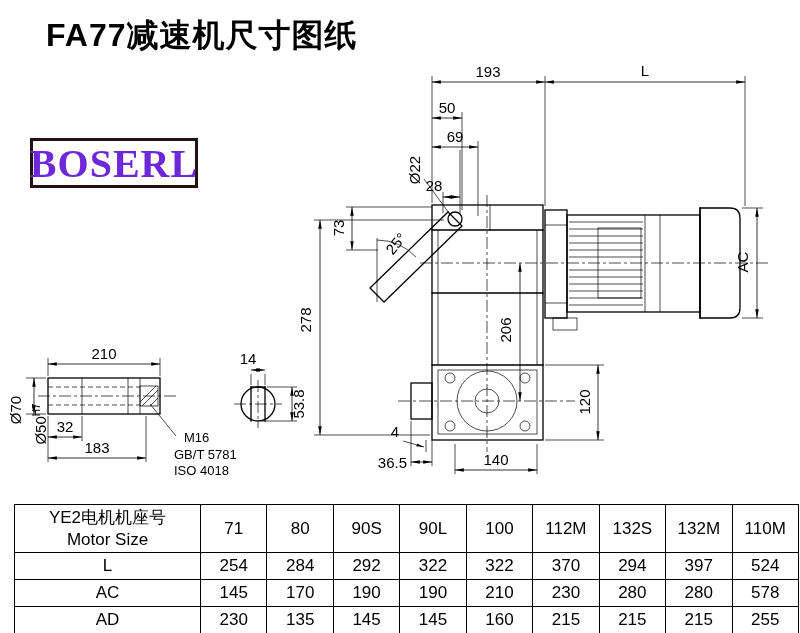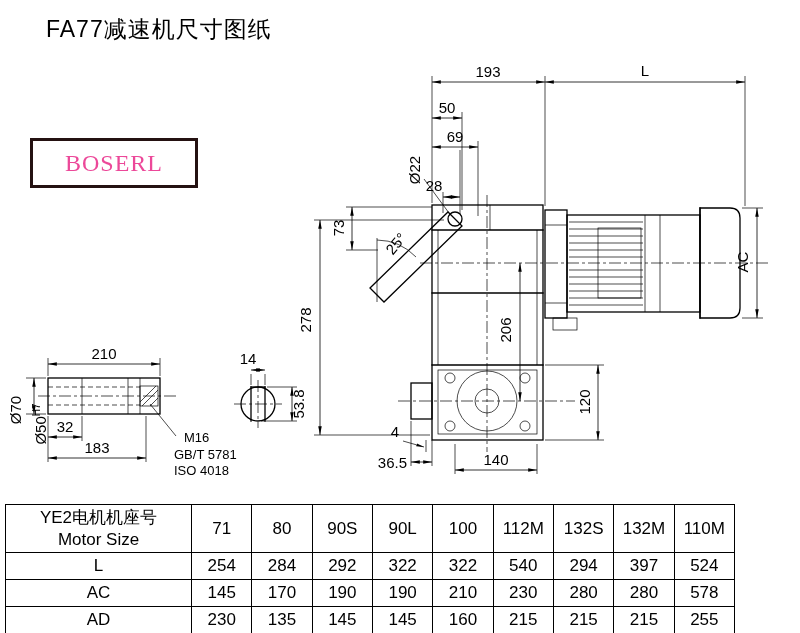--- a/index.html
+++ b/index.html
@@ -1,30 +1,30 @@
 <!DOCTYPE html>
 <html><head>
 <meta charset="utf-8">
 <style>
   html,body{margin:0;padding:0;background:#fff;}
   .page{position:relative;width:800px;height:633px;background:#fff;overflow:hidden;
         font-family:"Liberation Sans",sans-serif;color:#000;}
-  .title{position:absolute;left:46px;top:14px;font-size:23px;font-weight:normal;letter-spacing:1px;}
+  .title{position:absolute;left:46px;top:14px;font-size:32px;font-weight:bold;letter-spacing:1px;}
   .logo{position:absolute;left:30px;top:138px;width:162px;height:44px;border:3px solid #241111;
         display:flex;align-items:center;justify-content:center;background:#fff;}
-  .logo span{font-family:"Liberation Serif",serif;font-weight:normal;font-size:24px;color:#ec4899;letter-spacing:1px;}
+  .logo span{font-family:"Liberation Serif",serif;font-weight:bold;font-size:40px;color:#6d28d9;letter-spacing:1px;}
   svg{position:absolute;left:0;top:0;}
   svg text{font-family:"Liberation Sans",sans-serif;font-size:15px;fill:#000;}
   .ol{stroke:#000;stroke-width:1.3;fill:none;stroke-linecap:square;}
   .th{stroke:#000;stroke-width:.7;fill:none;}
   .dim{stroke:#000;stroke-width:.8;fill:none;}
   .cl{stroke:#000;stroke-width:.7;fill:none;stroke-dasharray:12 3 3 3;}
   .hid{stroke:#000;stroke-width:.7;fill:none;stroke-dasharray:5 3;}
   .sm{font-size:13px;}
-  table.spec{position:absolute;left:5px;top:504px;width:730px;border-collapse:collapse;table-layout:fixed;}
+  table.spec{position:absolute;left:14px;top:504px;width:785px;border-collapse:collapse;table-layout:fixed;}
   table.spec td{border:1px solid #000;text-align:center;vertical-align:middle;font-size:17px;padding:0;}
   tr.hdr{height:48px;}
   tr.row{height:27px;}
   td.first{width:186px;font-size:16px;line-height:1.25;}
 </style>
 </head>
 <body>
 
 <div class="page">
 
@@ -287,21 +287,21 @@
         <td>132M</td>
         <td>110M</td>
       </tr>
       <tr class="row">
         <td class="first">L</td>
         <td>254</td>
         <td>284</td>
         <td>292</td>
         <td>322</td>
         <td>322</td>
-        <td>540</td>
+        <td>370</td>
         <td>294</td>
         <td>397</td>
         <td>524</td>
       </tr>
       <tr class="row">
         <td class="first">AC</td>
         <td>145</td>
         <td>170</td>
         <td>190</td>
         <td>190</td>

